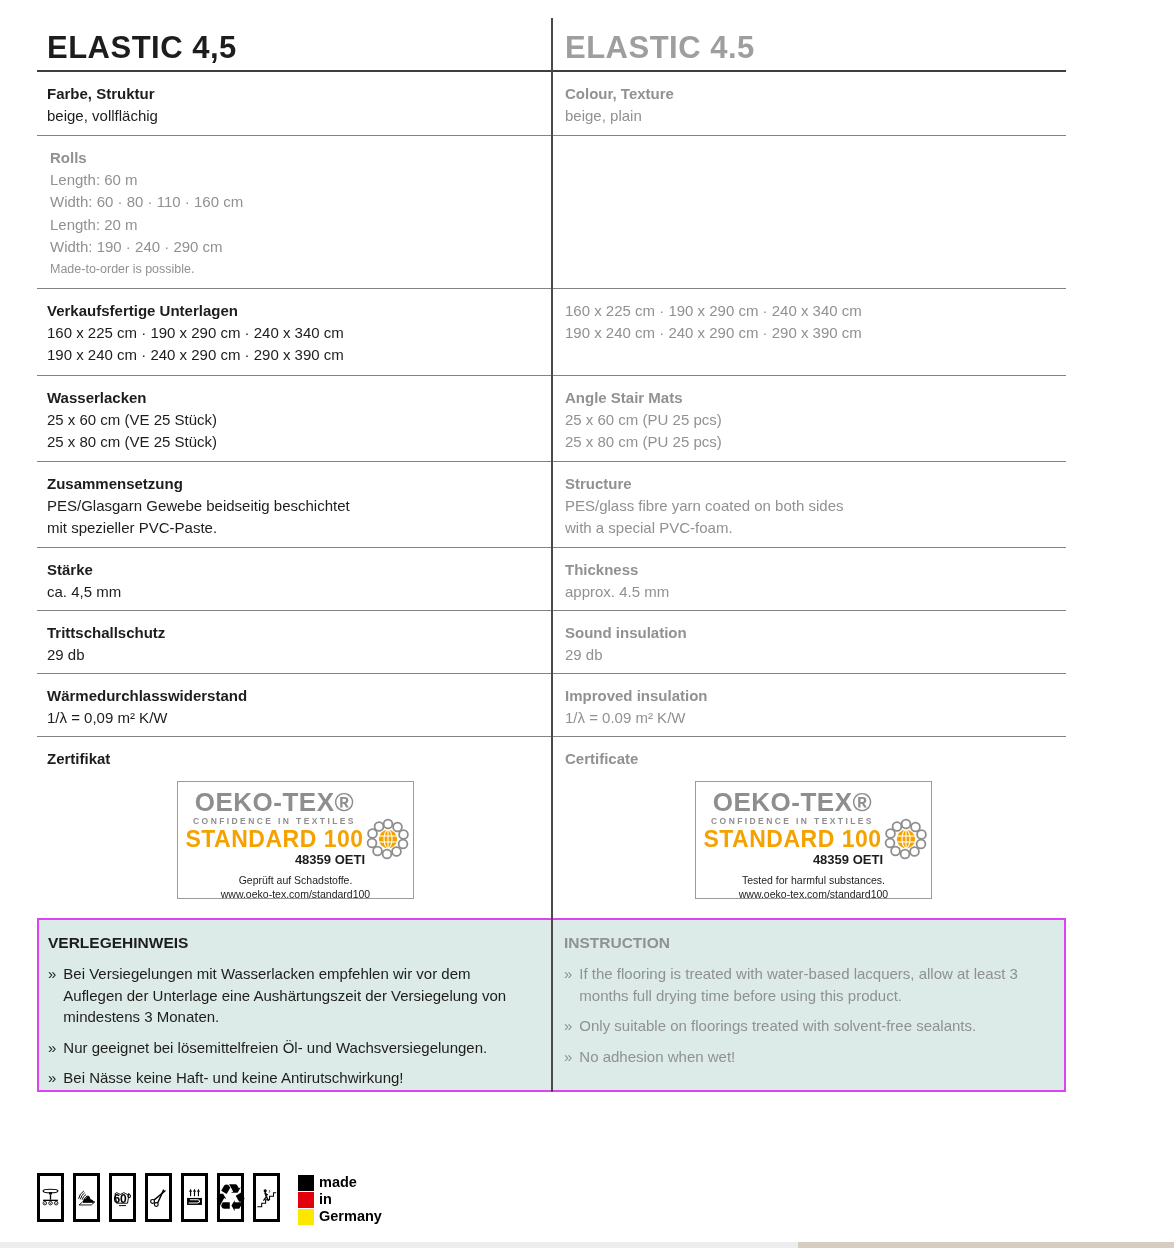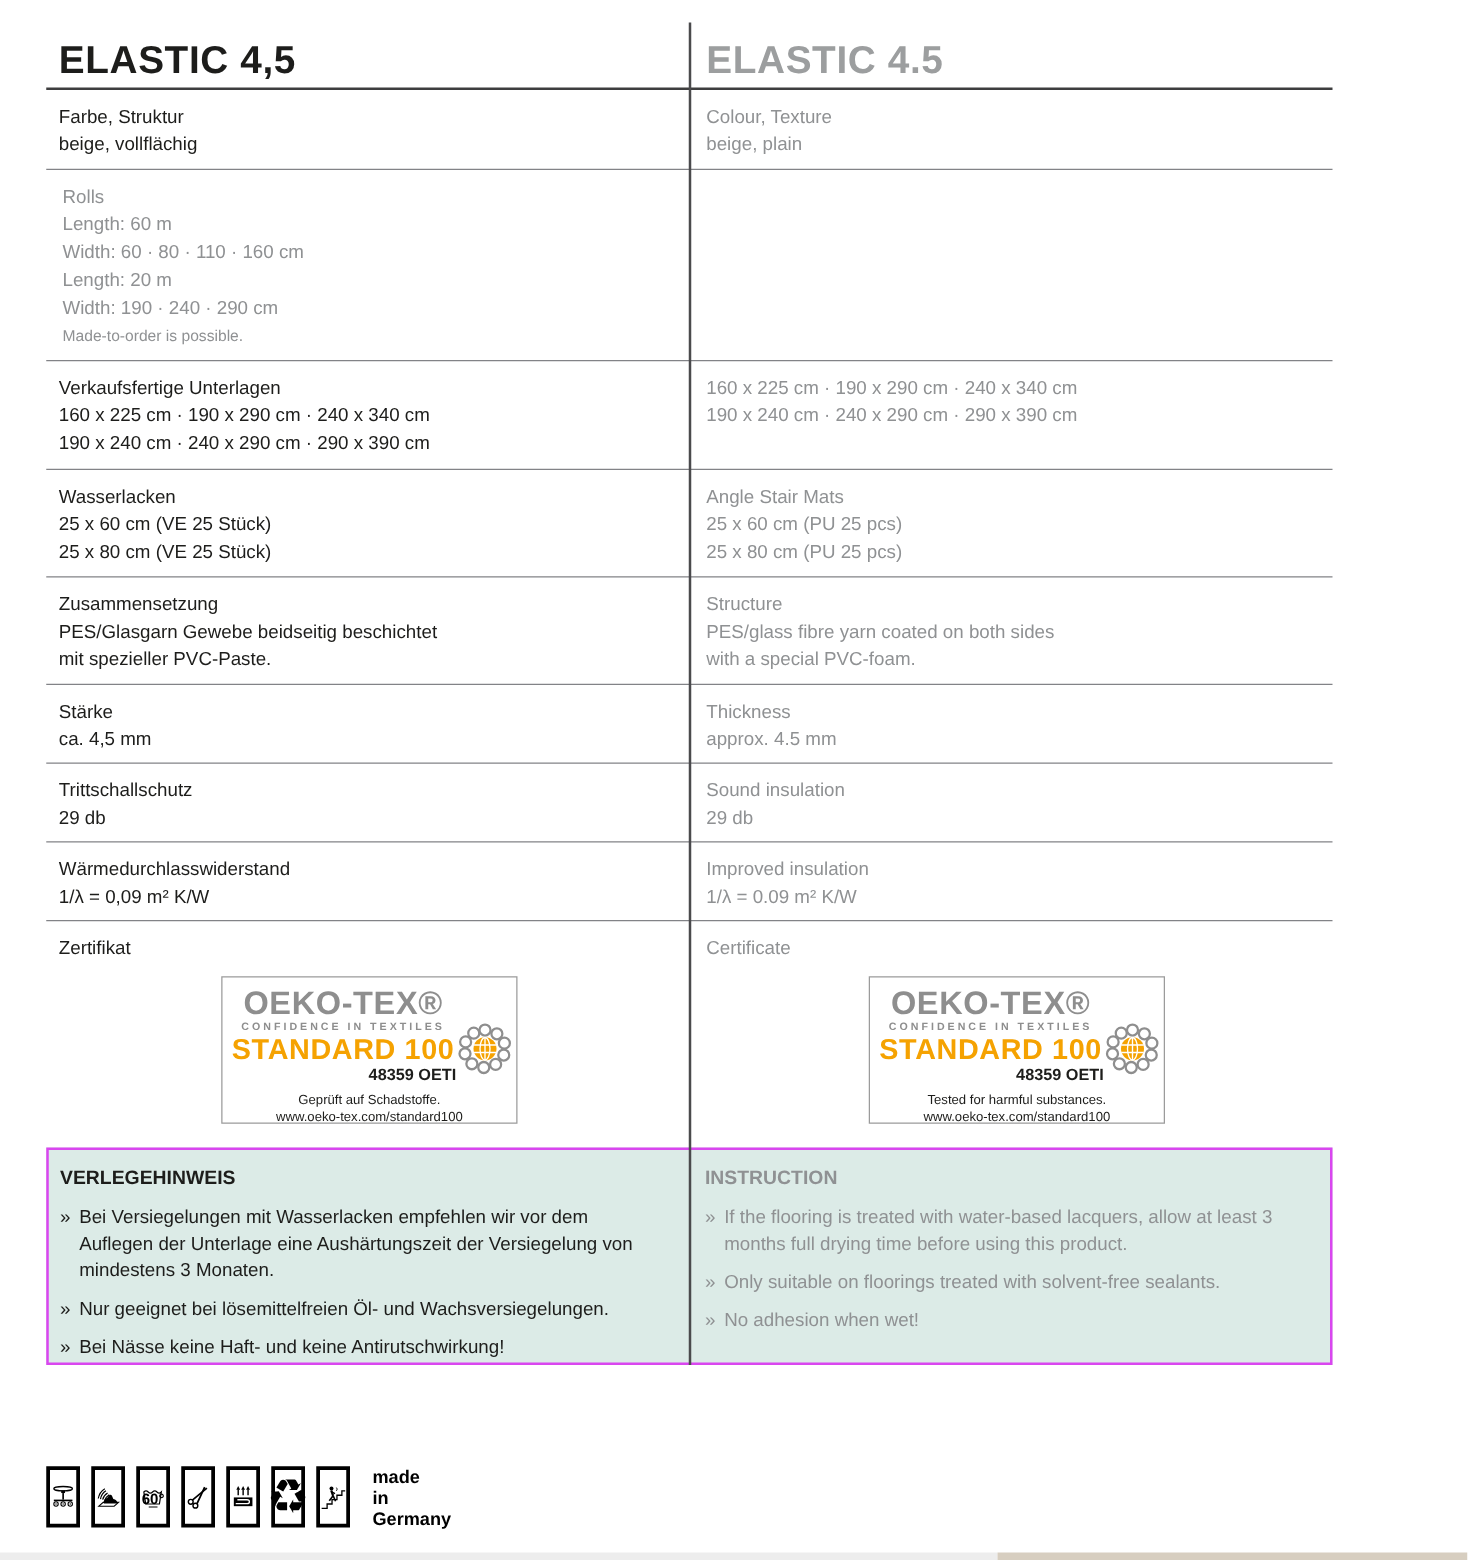--- a/index.html
+++ b/index.html
@@ -10,21 +10,21 @@
 
   .title-row { display:flex; height:54px; align-items:flex-end; border-bottom:2px solid #3e3e3f; }
   .cell-de { width:515px; padding-left:10px; }
   .cell-en { width:514px; padding-left:13px; }
   .title-de { font-size:31px; font-weight:bold; color:#1d1d1b; letter-spacing:0.5px; padding-bottom:4px; }
   .title-en { font-size:31px; font-weight:bold; color:#9c9e9f; letter-spacing:0.5px; padding-bottom:4px; }
 
   .row { display:flex; border-bottom:1px solid #828387; }
   .row.noborder { border-bottom:none; }
   .sec { padding-top:11px; }
-  .sec h3 { font-size:15px; font-weight:normal; line-height:22px; }
+  .sec h3 { font-size:15px; font-weight:bold; line-height:22px; }
   .de-col h3, .de-col .line, .de-col .note { color:#1d1d1b; }
   .en-col h3, .en-col .line, .en-col .note { color:#8f9193; }
   .line { display:block; font-size:15px; line-height:22.4px; }
   .note { display:block; font-size:12.5px; line-height:21px; }
 
   
   .cert-cell { position:relative; }
   .cert-box { position:relative; margin:11px 0 0 130px; width:237px; height:118px; border:1px solid #9b9b9b; background:#fff; padding-top:7px; }
   .cert-brand { text-align:center; padding-right:42px; font-size:26px; font-weight:bold; color:#8e8e8e; letter-spacing:0.5px; line-height:26px; }
   .cert-sub { text-align:center; padding-right:42px; font-size:8.5px; font-weight:bold; color:#8e8e8e; letter-spacing:2.4px; line-height:12px; }
@@ -44,21 +44,21 @@
   .inst-de .bullet { color:#1d1d1b; } .inst-en .bullet { color:#8f9193; }
   .btext { max-width:448px; }
 
   
   .icons-row { position:absolute; left:37px; top:1173px; display:flex; gap:9px; align-items:flex-start; }
   .icon-box { position:relative; width:27px; height:49px; border:3px solid #000; background:#fff; display:flex; align-items:center; justify-content:center; }
   .icon-box svg { display:block; }
   .wash-temp { position:absolute; left:0; right:0; top:16px; text-align:center; font-size:12px; font-weight:bold; color:#000; }
   .recycle-glyph { font-size:38px; line-height:40px; color:#000; }
   .made-in { display:flex; flex-direction:column; margin-left:9px; margin-top:1px; }
-  .made-row { display:flex; align-items:flex-start; height:17px;flex-direction:column; }
+  .made-row { display:flex; align-items:flex-end; height:17px; }
   .made-sq { width:16px; height:16px; margin-right:5px; }
   .made-label { font-size:14.5px; font-weight:bold; color:#000; line-height:17px; }
 
   .bottom-strip { position:absolute; left:0; top:1242px; width:1174px; height:6px; display:flex; }
   .strip-left { width:68%; background:#ededed; }
   .strip-right { width:32%; background:#d7cec0; }
 </style>
 </head>
 <body>
 

